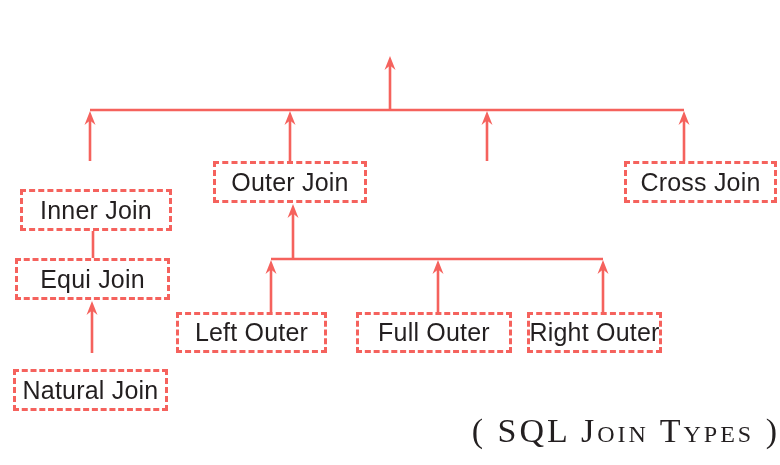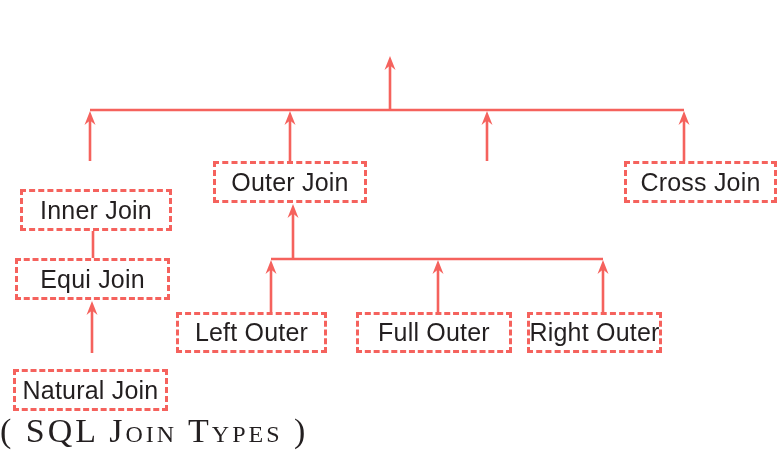--- a/index.html
+++ b/index.html
@@ -55,21 +55,21 @@
   #n-natural-join { left: 13px;  top: 353px; width: 155px; height: 42px; margin-top: 16px; }
   #n-left-outer   { left: 176px; top: 312px; width: 151px; height: 41px; }
   #n-full-outer   { left: 356px; top: 312px; width: 156px; height: 41px; }
   #n-right-outer  { left: 527px; top: 312px; width: 135px; height: 41px; }
 
   .caption {
     position: absolute;
     left: 0;
     top: 412px;
     width: 100%;
-    text-align: left;
+    text-align: right;
     font-family: "Liberation Serif", "DejaVu Serif", serif;
     font-variant: small-caps;
     font-size: 34px;
     letter-spacing: 3px;
     color: var(--text-color, #231f20);
     white-space: nowrap;
   }
 </style>
 </head>
 <body>

